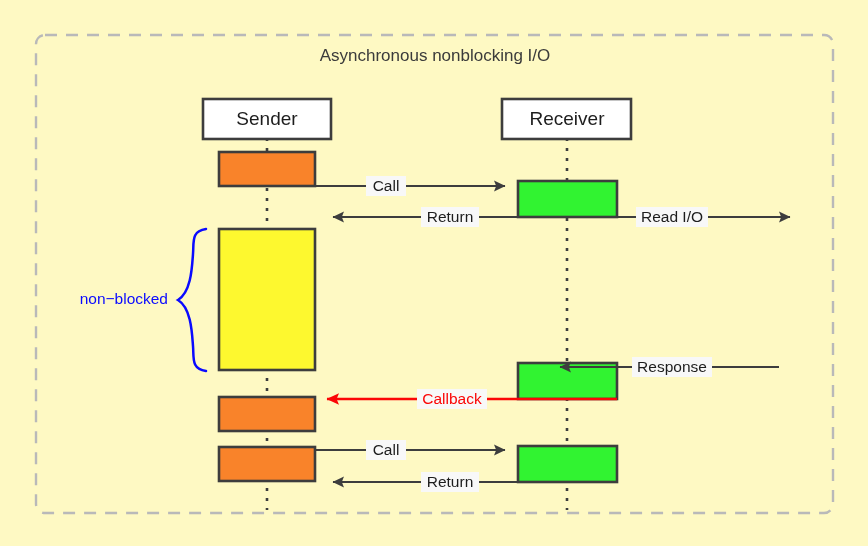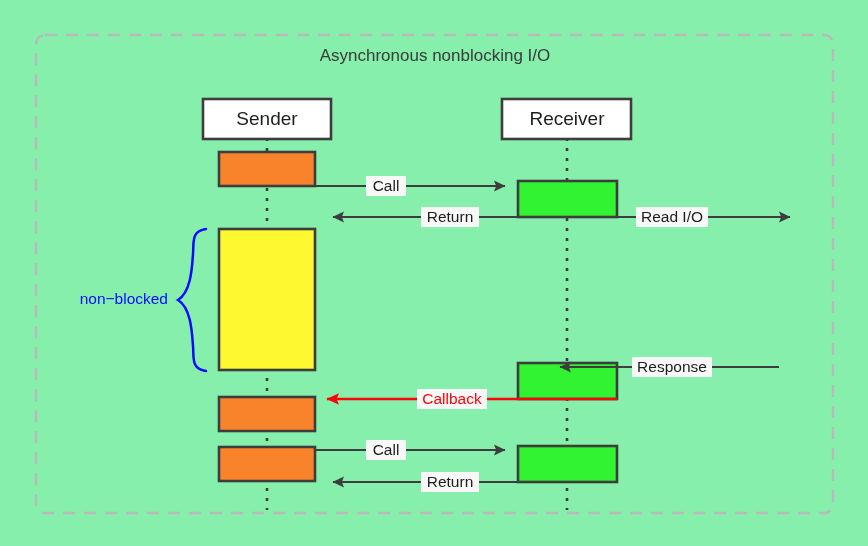--- a/index.html
+++ b/index.html
@@ -4,21 +4,21 @@
 <style>
   html, body {
     margin: 0;
     padding: 0;
     background: #f7f7f7;
   }
   #diagram-root {
     position: relative;
     width: 868px;
     height: 546px;
-    background: #86efac;
+    background: #fef9c3;
     font-family: "Liberation Sans", sans-serif;
     overflow: hidden;
   }
   svg.canvas {
     position: absolute;
     top: 0;
     left: 0;
     width: 868px;
     height: 546px;
   }

